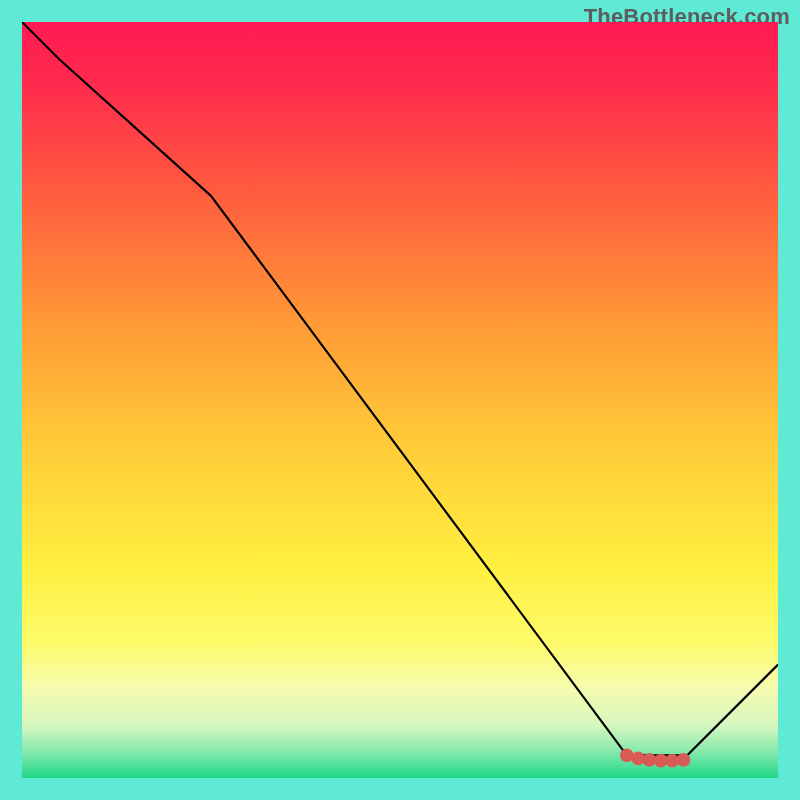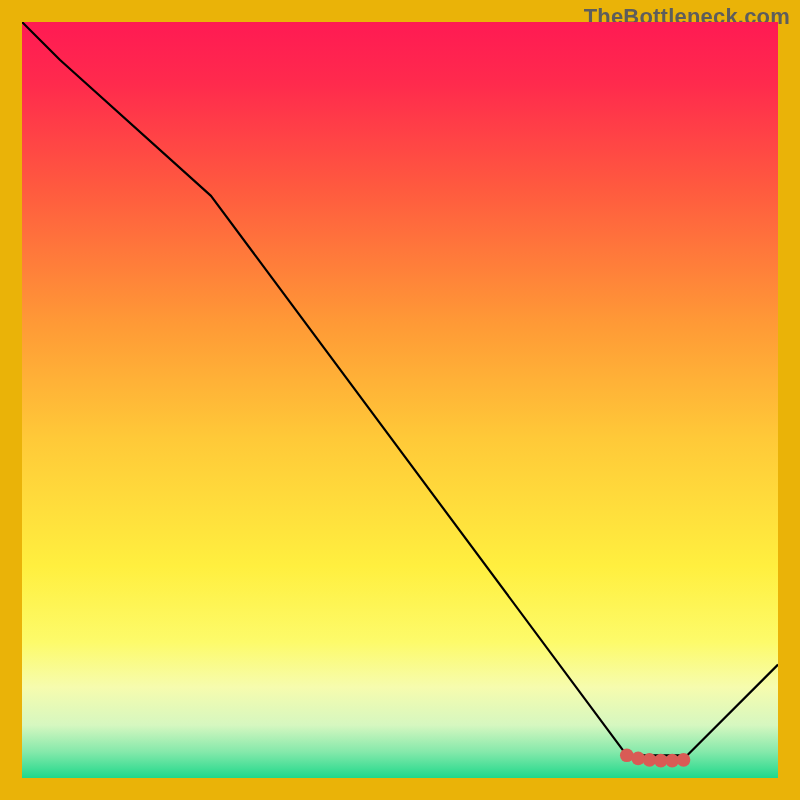--- a/index.html
+++ b/index.html
@@ -8,21 +8,21 @@
     width: 800px;
     height: 800px;
     overflow: hidden;
     background: #000;
     font-family: Arial, Helvetica, sans-serif;
   }
   .stage {
     position: relative;
     width: 800px;
     height: 800px;
-    background: #eab308;
+    background: #5eead4;
   }
   .plot {
     position: absolute;
     left: 22px;
     top: 22px;
     width: 756px;
     height: 756px;
   }
   .watermark {
     position: absolute;

